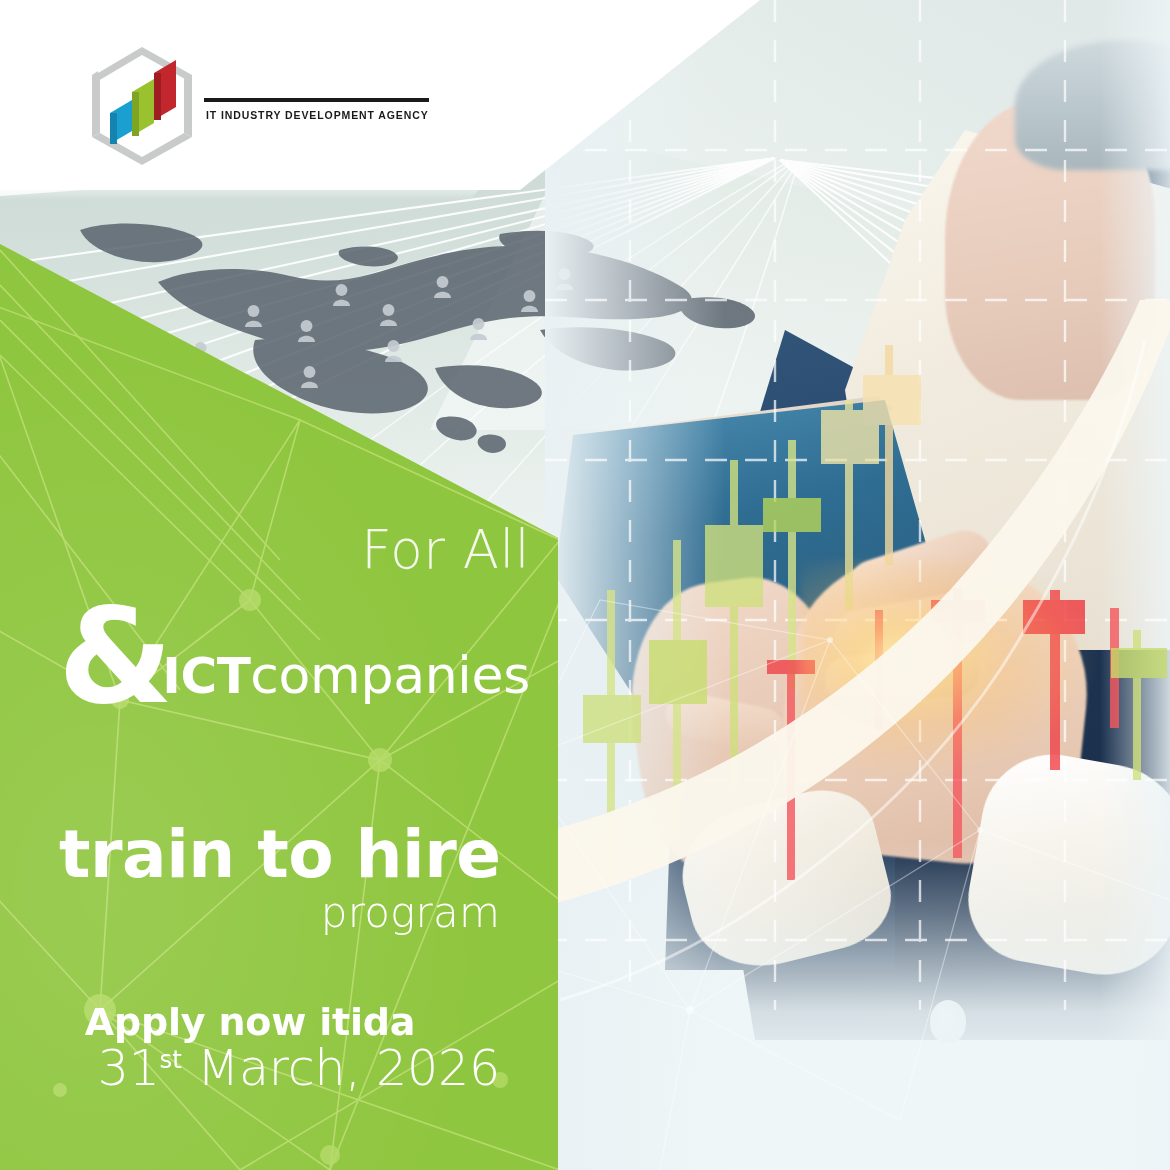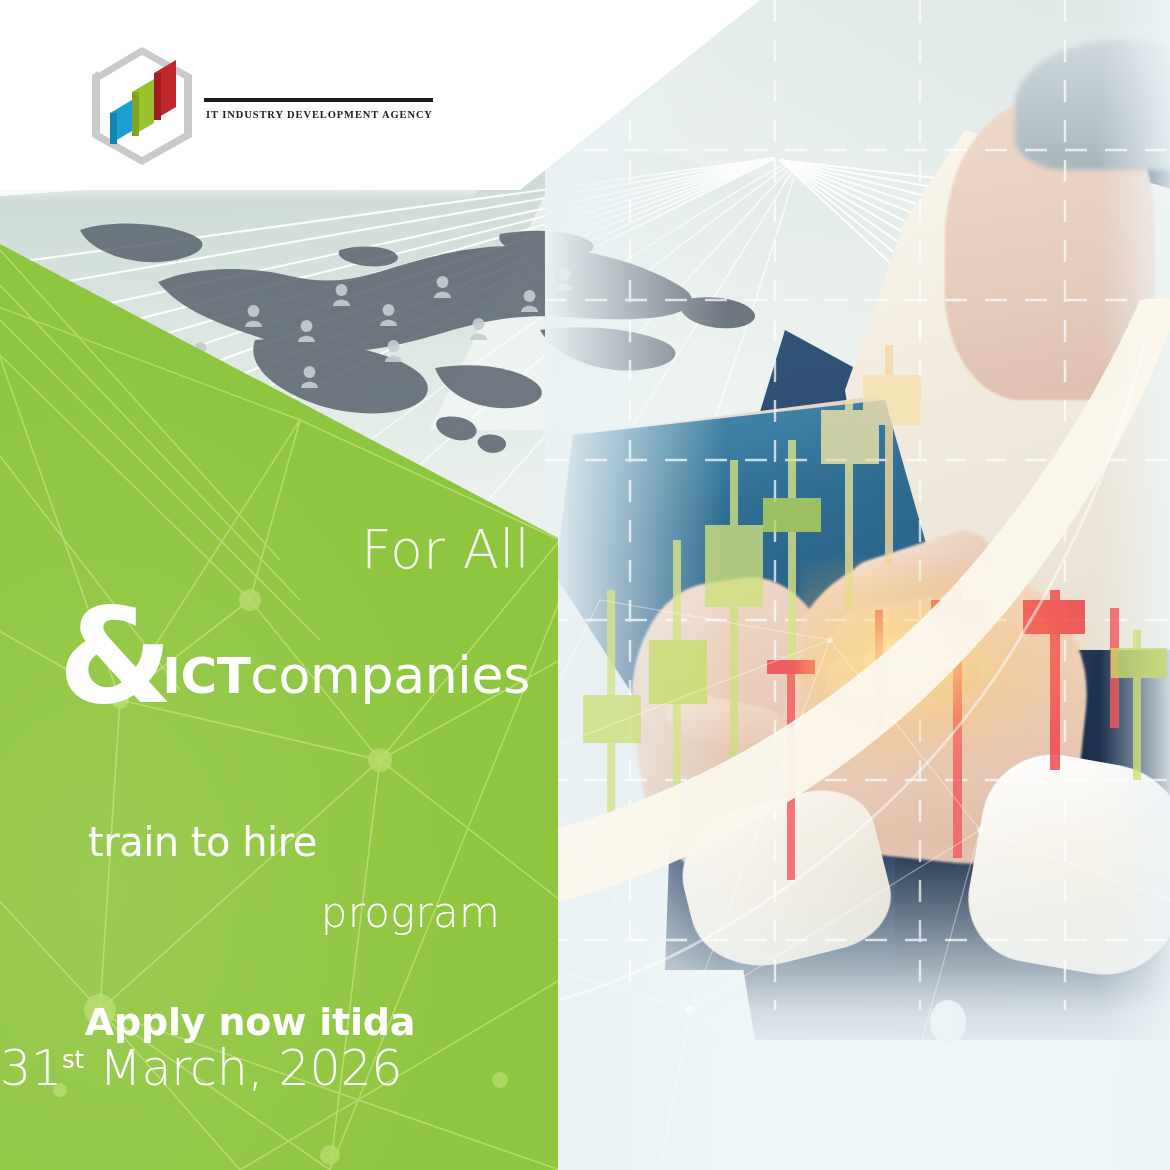--- a/index.html
+++ b/index.html
@@ -175,21 +175,21 @@
   
   .logo{position:absolute;left:88px;top:45px;width:290px;height:122px;display:flex;align-items:center;gap:8px;}
   .logo-mark{width:108px;height:122px;flex:0 0 auto;}
   .logo-text{display:flex;flex-direction:column;justify-content:center;margin-top:4px;}
   .logo-word{
     font-family:"DejaVu Sans","Liberation Sans",sans-serif;
     font-weight:bold;font-size:82px;line-height:.88;color:#1a1a1a;
     letter-spacing:-1px;
   }
   .logo-tag{
-    font-family:Liberation Serif, serif;
+    font-family:Liberation Sans, sans-serif;
     font-weight:bold;font-size:10.5px;letter-spacing:.9px;color:#1a1a1a;
     margin-top:7px;padding-left:2px;white-space:nowrap;
   }
   .logo-rule{height:4px;background:#1a1a1a;margin-top:2px;}
 
   
   .green-panel{
     position:absolute;left:0;top:0;width:600px;height:1170px;
     background:#8fc63f;
     clip-path:polygon(0 244px, 558px 538px, 558px 1170px, 0 1170px);
@@ -214,34 +214,34 @@
     font-size:66px;font-weight:bold;line-height:1;color:#ffffff;letter-spacing:-.5px;
   }
   .t-ictline{
     position:absolute;left:0;top:649px;width:530px;text-align:right;
     line-height:1;white-space:nowrap;
   }
   .t-ict{font-size:50px;font-weight:bold;color:#ffffff;letter-spacing:-.5px;}
   .t-companies{font-size:52px;font-weight:400;color:#ffffff;letter-spacing:-.3px;}
 
   .t-train2hire{
-    position:absolute;left:0;top:822px;width:500px;text-align:left;padding-left:88px;
-    font-size:40px;font-weight:normal;line-height:1;color:#ffffff;letter-spacing:-.5px;
+    position:absolute;left:0;top:822px;width:500px;text-align:left;padding-left:59px;
+    font-size:66px;font-weight:bold;line-height:1;color:#ffffff;letter-spacing:-.5px;
   }
   .t-program{
     position:absolute;left:0;top:888px;width:500px;text-align:right;
     font-size:42px;font-weight:300;color:#ffffff;letter-spacing:.2px;
   }
 
   .t-apply{
     position:absolute;left:0;top:1000px;width:500px;text-align:center;
     font-size:38px;font-weight:bold;color:#ffffff;letter-spacing:-.2px;
   }
   .t-date{
-    position:absolute;left:0;top:1040px;width:500px;text-align:left;
+    position:absolute;left:0;top:1040px;width:500px;text-align:right;
     font-size:49px;font-weight:300;color:#ffffff;letter-spacing:-.2px;
   }
   .t-date sup{font-size:.5em;vertical-align:super;font-weight:400;}
 </style>
 </head>
 <body>
 
 <div id="poster">
 
   <div class="bg-layer bg-base"></div>

